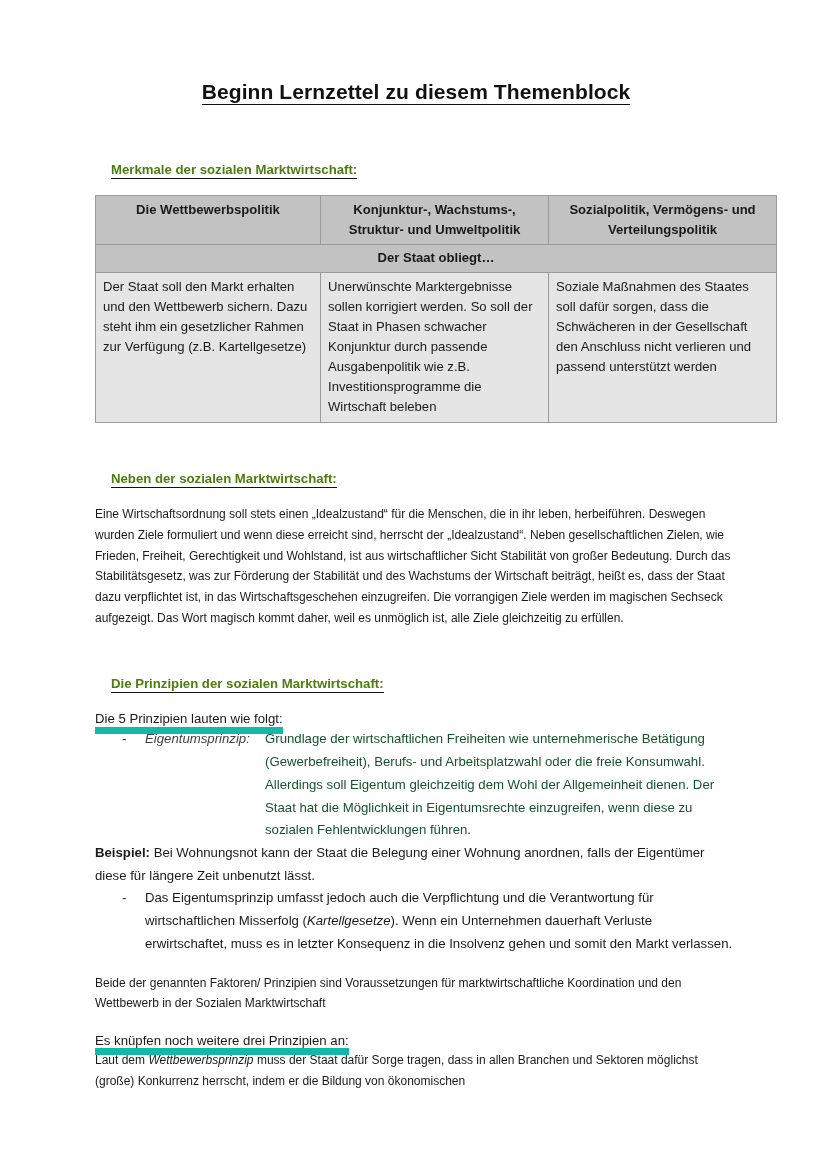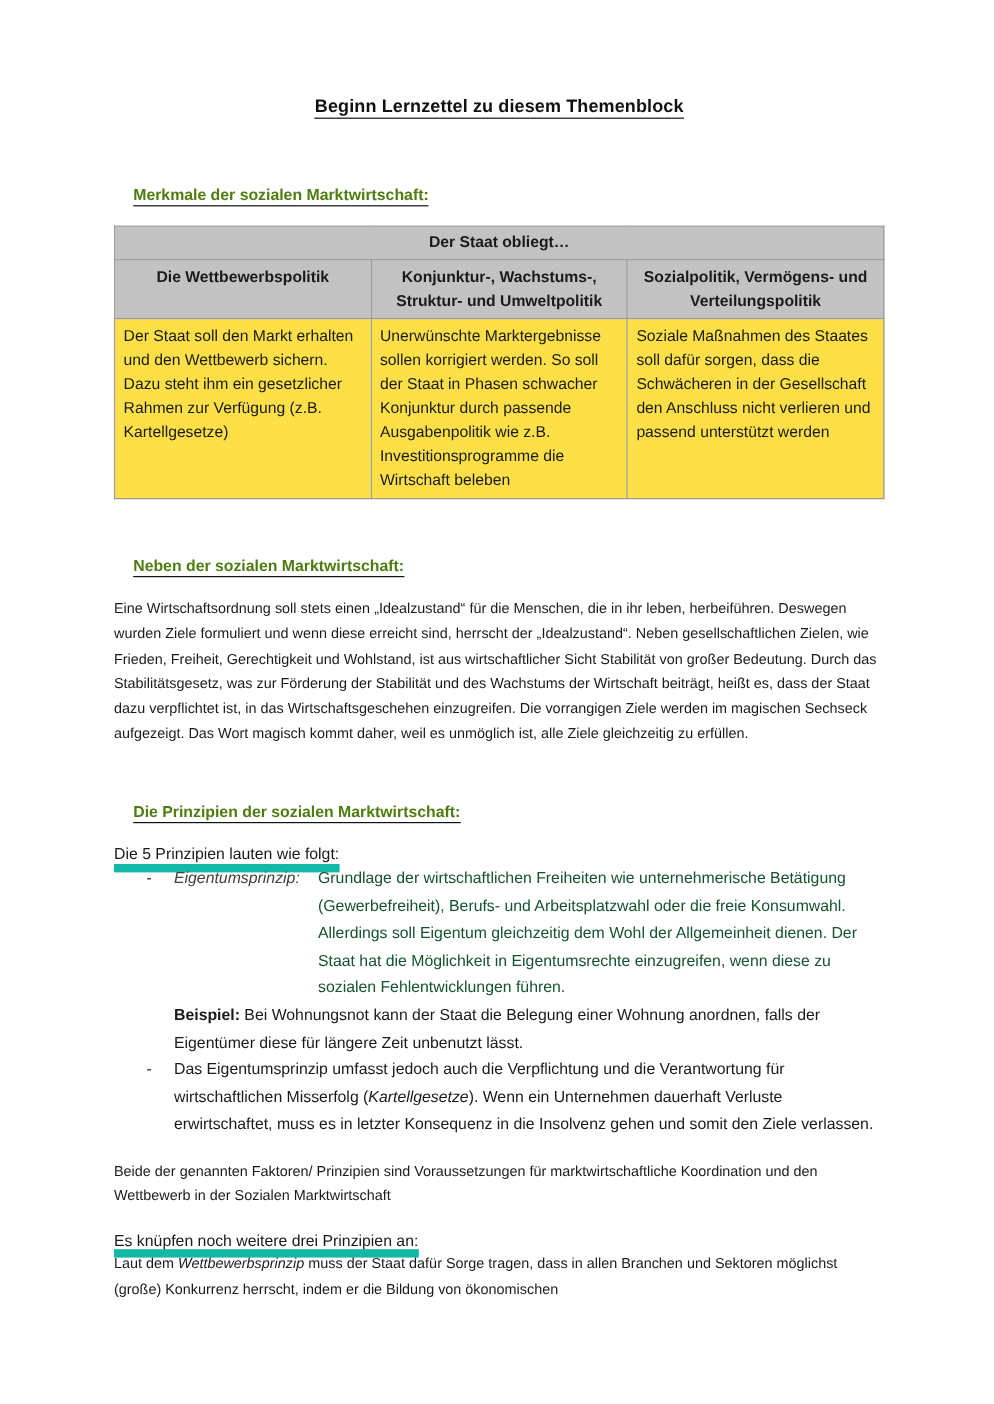--- a/index.html
+++ b/index.html
@@ -29,21 +29,21 @@
   .content {
     position: absolute;
     left: 95px;
     top: 0;
     width: 642px;
   }
 
   
   .doc-title {
     text-align: center;
-    font-size: 15px;
+    font-size: 21px;
     font-weight: bold;
     letter-spacing: 0.1px;
     margin: 0;
     padding-top: 80px;
     color: #111;
   }
   .doc-title span {
     border-bottom: 1.6px solid #111;
     padding-bottom: 1px;
   }
@@ -101,21 +101,21 @@
   }
   table.merkmale th.colhead {
     background: #c2c2c2;
     text-align: center;
     font-weight: bold;
     font-size: 13.1px;
     padding: 4px 6px 5px 6px;
     line-height: 1.5;
   }
   table.merkmale td.body-cell {
-    background: #fde047;
+    background: #e5e5e5;
     height: 140px;
   }
 
   
   .para {
     font-size: 12px;
     line-height: 1.72;
     margin: 0;
     color: #1a1a1a;
     text-align: left;
@@ -146,21 +146,20 @@
   .dash-def {
     flex: 1 1 auto;
     color: #14532d;
   }
   .dash-def-wide {
     flex: 1 1 auto;
     color: #1a1a1a;
   }
 
   .beispiel-row {
-    margin-left: 50px;
     font-size: 13.2px;
     line-height: 1.72;
     color: #1a1a1a;
   }
   .beispiel-row b { font-weight: bold; }
 
   i.it { font-style: italic; }
   b.bd { font-weight: bold; }
 </style>
 </head>
@@ -172,26 +171,26 @@
     <h1 class="doc-title"><span>Beginn Lernzettel zu diesem Themenblock</span></h1>
 
     <div class="gap-xl"></div>
 
     <div class="heading"><span class="u">Merkmale der sozialen Marktwirtschaft:</span></div>
 
     <div class="table-wrap">
       <table class="merkmale">
         <tbody>
           <tr>
-            <th class="spanhead" colspan="3">Der Staat obliegt…</th>
-          </tr>
-          <tr>
             <th class="colhead" style="width:212px;">Die Wettbewerbspolitik</th>
             <th class="colhead" style="width:215px;">Konjunktur-, Wachstums-, Struktur- und Umweltpolitik</th>
             <th class="colhead" style="width:215px;">Sozialpolitik, Vermögens- und Verteilungspolitik</th>
+          </tr>
+          <tr>
+            <th class="spanhead" colspan="3">Der Staat obliegt…</th>
           </tr>
           <tr>
             <td class="body-cell">Der Staat soll den Markt erhalten und den Wettbewerb sichern. Dazu steht ihm ein gesetzlicher Rahmen zur Verfügung (z.B. Kartellgesetze)</td>
             <td class="body-cell">Unerwünschte Marktergebnisse sollen korrigiert werden. So soll der Staat in Phasen schwacher Konjunktur durch passende Ausgabenpolitik wie z.B. Investitionsprogramme die Wirtschaft beleben</td>
             <td class="body-cell">Soziale Maßnahmen des Staates soll dafür sorgen, dass die Schwächeren in der Gesellschaft den Anschluss nicht verlieren und passend unterstützt werden</td>
           </tr>
         </tbody>
       </table>
     </div>
 
@@ -208,21 +207,21 @@
     <div class="dash-row">
       <div class="dash-mark">-</div>
       <div class="dash-term">Eigentumsprinzip:</div>
       <div class="dash-def">Grundlage der wirtschaftlichen Freiheiten wie unternehmerische Betätigung (Gewerbefreiheit), Berufs- und Arbeitsplatzwahl oder die freie Konsumwahl. Allerdings soll Eigentum gleichzeitig dem Wohl der Allgemeinheit dienen. Der Staat hat die Möglichkeit in Eigentumsrechte einzugreifen, wenn diese zu sozialen Fehlentwicklungen führen.</div>
     </div>
 
     <div class="beispiel-row"><b class="bd">Beispiel:</b> <span>Bei Wohnungsnot kann der Staat die Belegung einer Wohnung anordnen, falls der Eigentümer diese für längere Zeit unbenutzt lässt.</span></div>
 
     <div class="dash-row">
       <div class="dash-mark">-</div>
-      <div class="dash-def-wide"><span>Das Eigentumsprinzip umfasst jedoch auch die Verpflichtung und die Verantwortung für wirtschaftlichen Misserfolg (</span><i class="it">Kartellgesetze</i><span>). Wenn ein Unternehmen dauerhaft Verluste erwirtschaftet, muss es in letzter Konsequenz in die Insolvenz gehen und somit den Ziele verlassen.</span></div>
+      <div class="dash-def-wide"><span>Das Eigentumsprinzip umfasst jedoch auch die Verpflichtung und die Verantwortung für wirtschaftlichen Misserfolg (</span><i class="it">Kartellgesetze</i><span>). Wenn ein Unternehmen dauerhaft Verluste erwirtschaftet, muss es in letzter Konsequenz in die Insolvenz gehen und somit den Markt verlassen.</span></div>
     </div>
 
     <div class="gap-md"></div>
 
     <p class="para">Beide der genannten Faktoren/ Prinzipien sind Voraussetzungen für marktwirtschaftliche Koordination und den Wettbewerb in der Sozialen Marktwirtschaft</p>
 
     <div class="gap-md"></div>
 
     <div class="subheading"><span class="u">Es knüpfen noch weitere drei Prinzipien an:</span></div>
     <p class="para"><span>Laut dem </span><i class="it">Wettbewerbsprinzip</i><span> muss der Staat dafür Sorge tragen, dass in allen Branchen und Sektoren möglichst (große) Konkurrenz herrscht, indem er die Bildung von ökonomischen</span></p>

